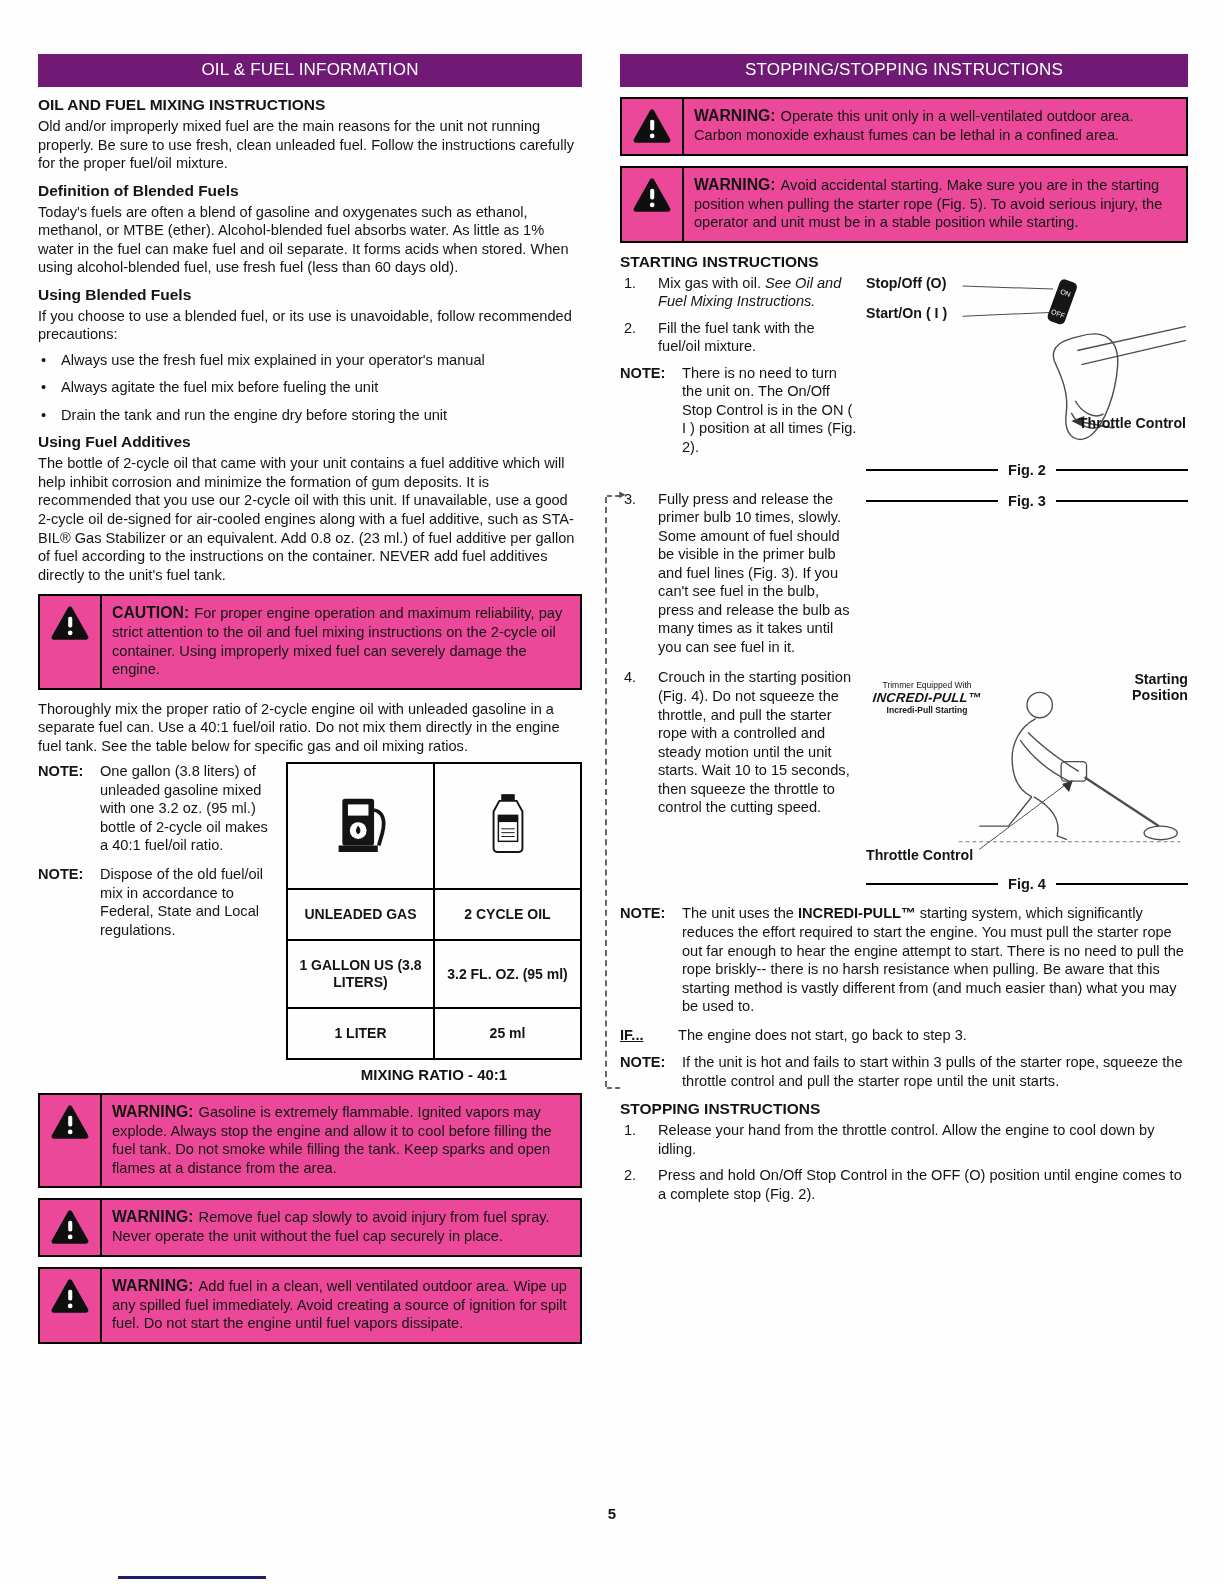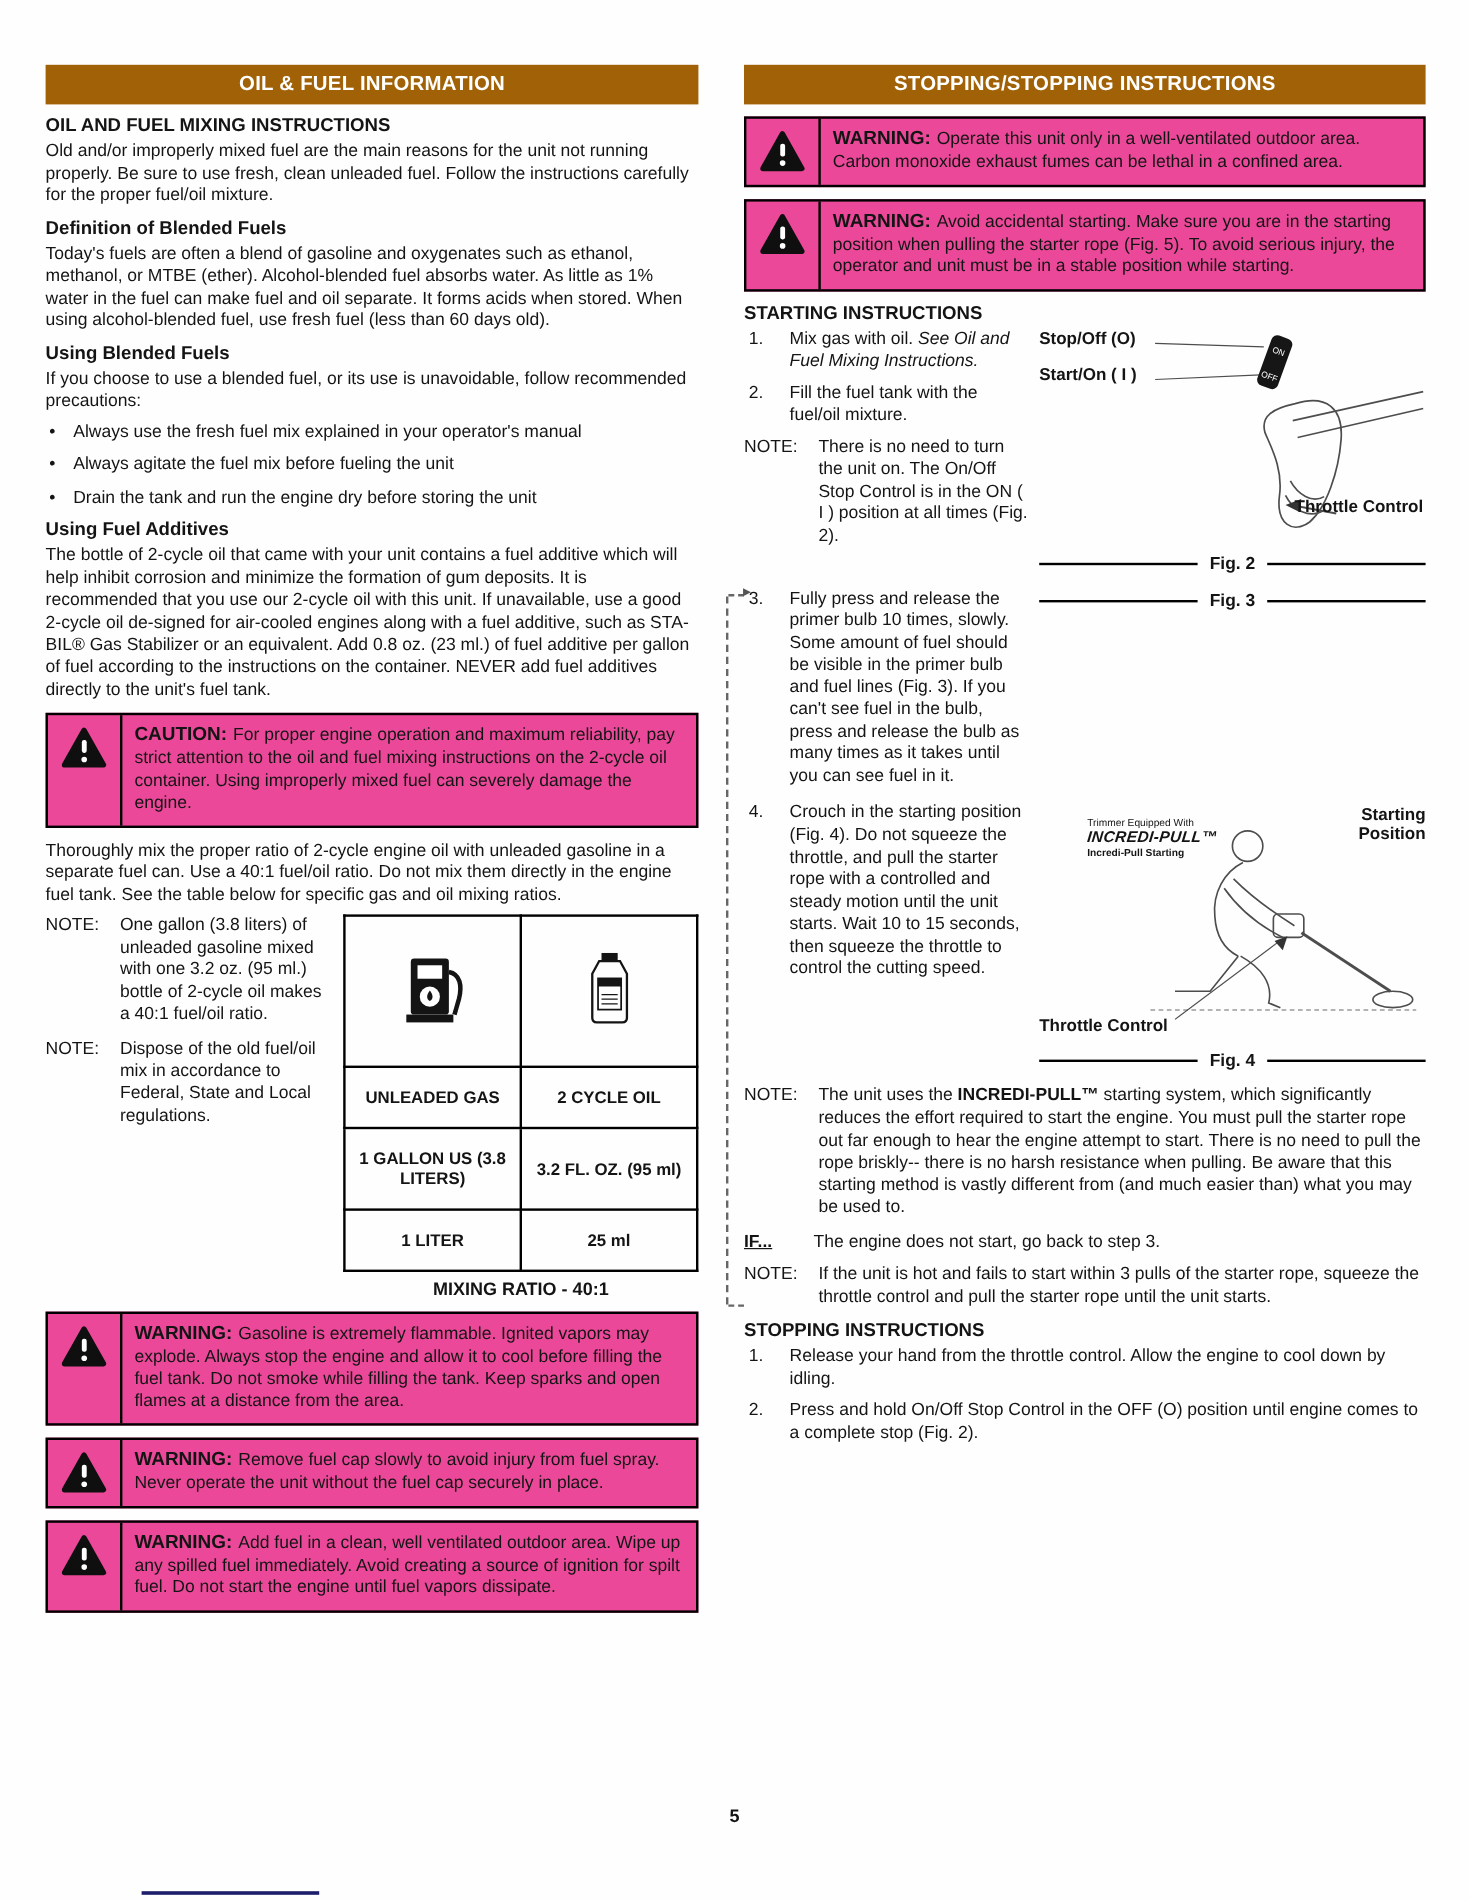--- a/index.html
+++ b/index.html
@@ -3,35 +3,35 @@
 <meta charset="utf-8">
 <style>
   html,body{margin:0;padding:0;}
   body{
     width:1224px;height:1584px;background:#fefefe;position:relative;overflow:hidden;
     font-family:"Liberation Sans","DejaVu Sans",sans-serif;color:#141414;
   }
   .col{position:absolute;top:54px;}
   #left-col{left:38px;width:544px;}
   #right-col{left:620px;width:568px;}
-  .bar{background:#a16207;color:#fff;font-weight:bold;font-size:17px;text-align:center;
+  .bar{background:#701a75;color:#fff;font-weight:normal;font-size:17px;text-align:center;
        padding:6px 2px 7px;margin-bottom:8px;letter-spacing:.2px;}
   .h{font-weight:bold;font-size:15.5px;margin:9px 0 3px;}
   .h:first-of-type{margin-top:4px;}
   p.body{font-size:14.6px;line-height:1.27;margin:0 0 7px;}
   .bullet{display:flex;font-size:14.6px;line-height:1.27;margin:0 0 9px;}
   .bullet .dot{width:20px;flex:none;padding-left:3px;}
   .bullet .btext{flex:1;}
   .warnbox{border:2px solid #000;display:flex;margin:10px 0;background:#ec4899;}
   .icon-col{flex:none;width:60px;border-right:2px solid #000;display:flex;justify-content:center;padding-top:9px;}
   .icon-col svg{width:40px;height:36px;}
   .wtext{flex:1;padding:7px 10px 9px;font-size:14.6px;line-height:1.27;}
   .wlabel{font-weight:bold;font-size:15.8px;margin-right:5px;}
   .note-row{display:flex;font-size:14.6px;line-height:1.27;margin:0 0 10px;}
-  .note-row .nlabel{flex:none;width:62px;font-weight:normal;}
+  .note-row .nlabel{flex:none;width:62px;font-weight:bold;}
   .note-row .ntext{flex:1;}
   .mix-flex{display:flex;gap:12px;margin-top:2px;}
   .mix-left{width:236px;flex:none;}
   .mix-right{flex:1;}
   table.mix{border-collapse:collapse;width:100%;}
   table.mix td{border:2px solid #000;text-align:center;font-weight:bold;font-size:14px;
                padding:16px 4px;line-height:1.2;width:50%;}
   td.icon-cell{height:92px;}
   .mix-caption{text-align:center;font-weight:bold;font-size:15px;margin-top:6px;}
   .step{display:flex;font-size:14.6px;line-height:1.27;margin:0 0 8px;position:relative;}
@@ -42,21 +42,21 @@
   .rc-fig{flex:1;position:relative;}
   .figart{position:relative;}
   .figart svg.art{display:block;width:100%;}
   .art2{height:185px;}
   .art3{height:200px;}
   .art4{height:205px;}
   .figlabel{position:absolute;font-weight:bold;font-size:14.2px;line-height:1.12;}
   .figcap{display:flex;align-items:center;gap:10px;margin:3px 0 8px;}
   .figcap .rule{flex:1;height:2px;background:#000;}
   .figcap .cap{font-weight:bold;font-size:14.5px;}
-  .brandbox{position:absolute;left:0;top:12px;width:122px;margin-left:40px;}
+  .brandbox{position:absolute;left:0;top:12px;width:122px;text-align:center;}
   .brand-small{font-size:8.5px;}
   .brand-logo{font-size:13px;font-weight:bold;font-style:italic;letter-spacing:.3px;transform:skewX(-6deg);}
   .brand-sub{font-size:8.5px;font-weight:bold;}
   .if-row{display:flex;font-size:14.6px;line-height:1.27;margin:2px 0 9px;}
   .iflabel{flex:none;width:44px;font-weight:bold;text-decoration:underline;}
   .iftext{flex:1;padding-left:14px;}
   .connector{position:absolute;left:-15px;width:13px;border-left:2px dashed #666;z-index:5;top:470px;height:640px;}
   .connector::before{content:"";position:absolute;top:-2px;left:0;width:13px;border-top:2px dashed #666;}
   .connector::after{content:"";position:absolute;bottom:-2px;left:0;width:13px;border-bottom:2px dashed #666;}
   .conn-arrow{position:absolute;top:-8px;right:-8px;font-size:11px;color:#555;line-height:1;}

